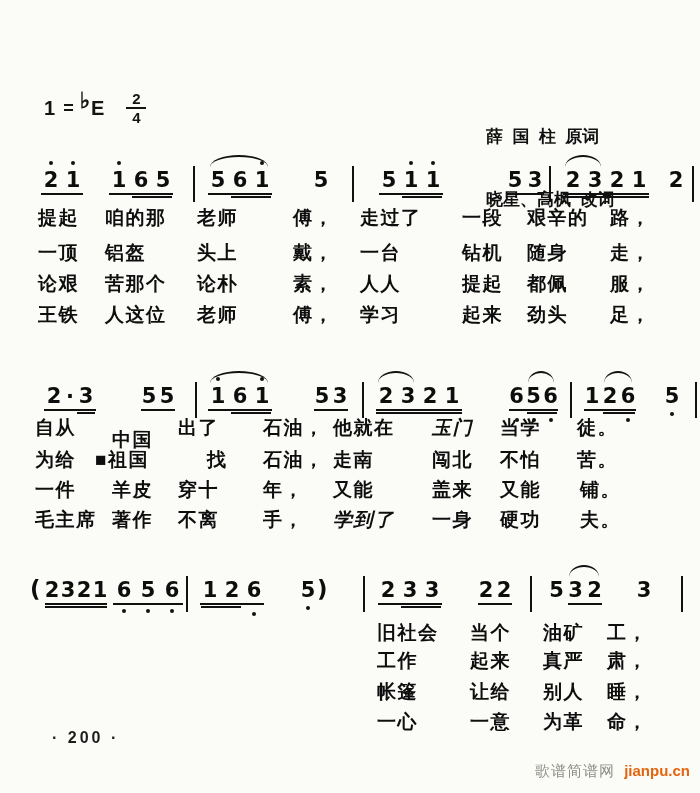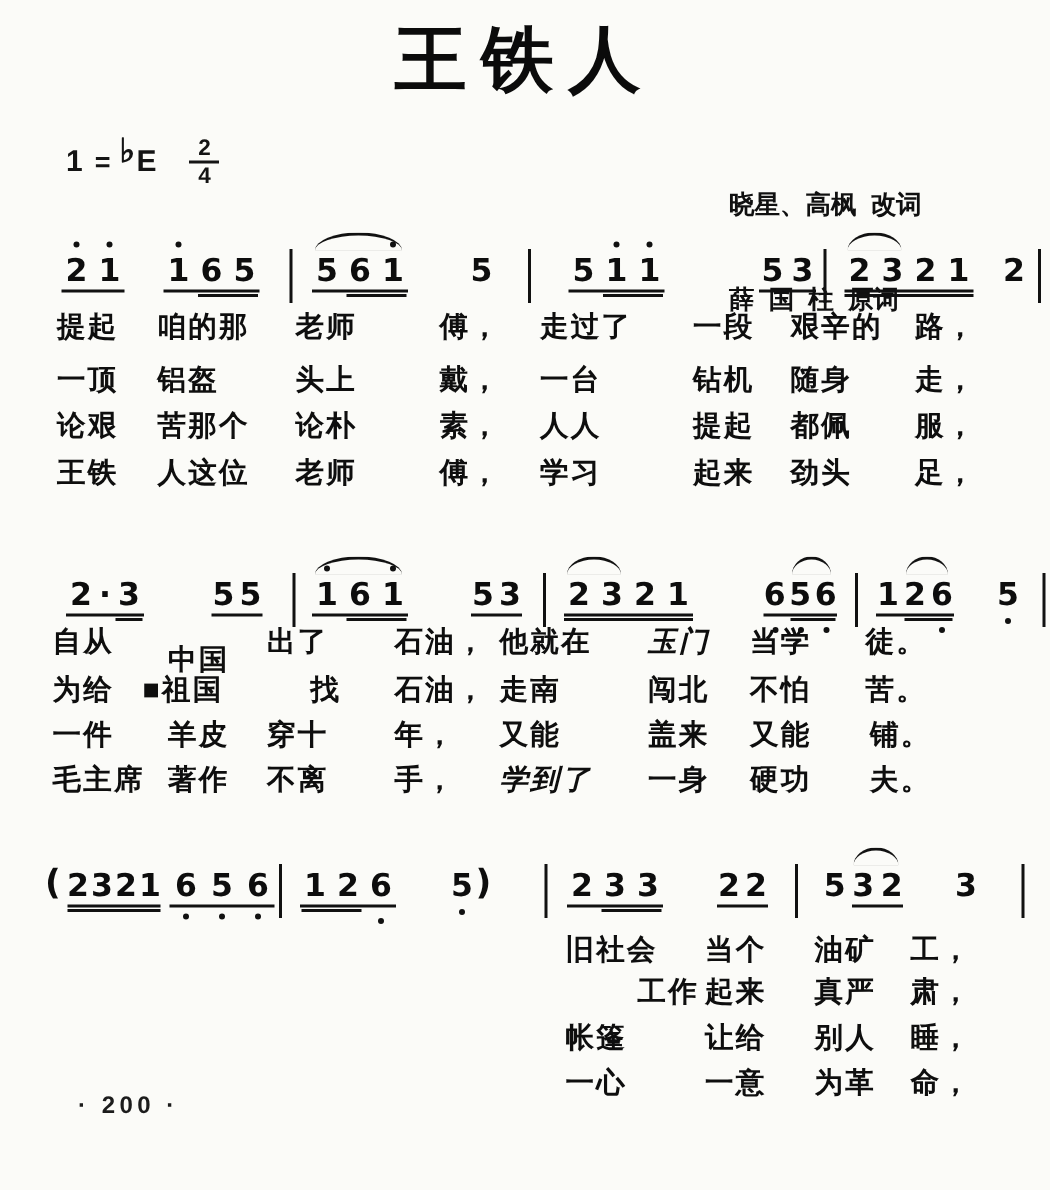--- a/index.html
+++ b/index.html
@@ -63,36 +63,35 @@
     position:absolute;right:10px;top:762px;font-size:15px;white-space:nowrap;
   }
   .watermark .site{color:#8f8f88;letter-spacing:1px;}
   .watermark .url{font-weight:700;margin-left:5px;text-decoration:none;}
 </style>
 </head>
 <body>
 
 <div class="page">
 
-  <div class="title">王铁人</div>
 
   <div class="keysig">
     <span class="do">1</span>
     <span class="eq">=</span>
     <span class="flat">♭</span>
     <span class="tonic">E</span>
     <span class="timesig">
       <span class="beats">2</span>
       <span class="unit">4</span>
     </span>
   </div>
 
   <div class="credits">
+    <div>薛  国  柱  原词</div>
     <div>晓星、高枫  改词</div>
-    <div>薛  国  柱  原词</div>
   </div>
 
   <div class="system" style="top: 152px;">
       <div class="grp" style="left: 40px; top: 16px;"><span class="ch" style="width: 22px;">2</span><span class="ch" style="width: 22px;">1</span><div class="ln" style="left: 1px; width: 42px; top: 25px;"></div><div class="dot" style="left: 9px; top: -7px;"></div><div class="dot" style="left: 31px; top: -7px;"></div></div>
       <div class="grp" style="left: 108px; top: 16px;"><span class="ch" style="width: 22px;">1</span><span class="ch" style="width: 22px;">6</span><span class="ch" style="width: 22px;">5</span><div class="ln" style="left: 1px; width: 64px; top: 25px;"></div><div class="ln" style="left: 24px; width: 40px; top: 28px;"></div><div class="dot" style="left: 9px; top: -7px;"></div></div>
       <div class="bar" style="left: 193px; top: 14px; height: 36px;"></div>
       <div class="grp" style="left: 207px; top: 16px;"><span class="ch" style="width: 22px;">5</span><span class="ch" style="width: 22px;">6</span><span class="ch" style="width: 22px;">1</span><div class="ln" style="left: 1px; width: 64px; top: 25px;"></div><div class="ln" style="left: 24px; width: 40px; top: 28px;"></div><div class="dot" style="left: 53px; top: -7px;"></div><div class="tie" style="left: 3px; width: 58px; top: -13px;"></div></div>
       <div class="grp" style="left: 310px; top: 16px;"><span class="ch" style="width: 22px;">5</span></div>
       <div class="bar" style="left: 352px; top: 14px; height: 36px;"></div>
       <div class="grp" style="left: 378px; top: 16px;"><span class="ch" style="width: 22px;">5</span><span class="ch" style="width: 22px;">1</span><span class="ch" style="width: 22px;">1</span><div class="ln" style="left: 1px; width: 64px; top: 25px;"></div><div class="ln" style="left: 24px; width: 40px; top: 28px;"></div><div class="dot" style="left: 31px; top: -7px;"></div><div class="dot" style="left: 53px; top: -7px;"></div></div>
@@ -192,30 +191,34 @@
       <div class="grp" style="left: 377px; top: 13px;"><span class="ch" style="width: 22px;">2</span><span class="ch" style="width: 22px;">3</span><span class="ch" style="width: 22px;">3</span><div class="ln" style="left: 1px; width: 64px; top: 25px;"></div><div class="ln" style="left: 24px; width: 40px; top: 28px;"></div></div>
       <div class="grp" style="left: 477px; top: 13px;"><span class="ch" style="width: 18px;">2</span><span class="ch" style="width: 18px;">2</span><div class="ln" style="left: 1px; width: 34px; top: 25px;"></div></div>
       <div class="bar" style="left: 530px; top: 11px; height: 36px;"></div>
       <div class="grp" style="left: 547px; top: 13px;"><span class="ch" style="width: 19px;">5</span><span class="ch" style="width: 19px;">3</span><span class="ch" style="width: 19px;">2</span><div class="ln" style="left: 21px; width: 34px; top: 25px;"></div><div class="tie" style="left: 22px; width: 30px; top: -13px;"></div></div>
       <div class="grp" style="left: 633px; top: 13px;"><span class="ch" style="width: 22px;">3</span></div>
       <div class="bar" style="left: 681px; top: 11px; height: 36px;"></div>
       <div class="syll" style="left: 377px; top: 55px;">旧社会</div>
       <div class="syll" style="left: 470px; top: 55px;">当个</div>
       <div class="syll" style="left: 543px; top: 55px;">油矿</div>
       <div class="syll" style="left: 607px; top: 55px;">工，</div>
-      <div class="syll" style="left: 377px; top: 83px; margin-left: 48px;">工作</div>
+      <div class="syll" style="left: 377px; top: 83px;">工作</div>
       <div class="syll" style="left: 470px; top: 83px;">起来</div>
       <div class="syll" style="left: 543px; top: 83px;">真严</div>
       <div class="syll" style="left: 607px; top: 83px;">肃，</div>
       <div class="syll" style="left: 377px; top: 114px;">帐篷</div>
       <div class="syll" style="left: 470px; top: 114px;">让给</div>
       <div class="syll" style="left: 543px; top: 114px;">别人</div>
       <div class="syll" style="left: 607px; top: 114px;">睡，</div>
       <div class="syll" style="left: 377px; top: 144px;">一心</div>
       <div class="syll" style="left: 470px; top: 144px;">一意</div>
       <div class="syll" style="left: 543px; top: 144px;">为革</div>
       <div class="syll" style="left: 607px; top: 144px;">命，</div>
     </div>
 
   <div class="pageno">· 200 ·</div>
 
+  <div class="watermark">
+    <span class="site">歌谱简谱网</span>
+    <a href="#" class="url" style="color: rgb(228, 101, 15);">jianpu.cn</a>
+  </div>
 
 </div>
 
 </body></html>

